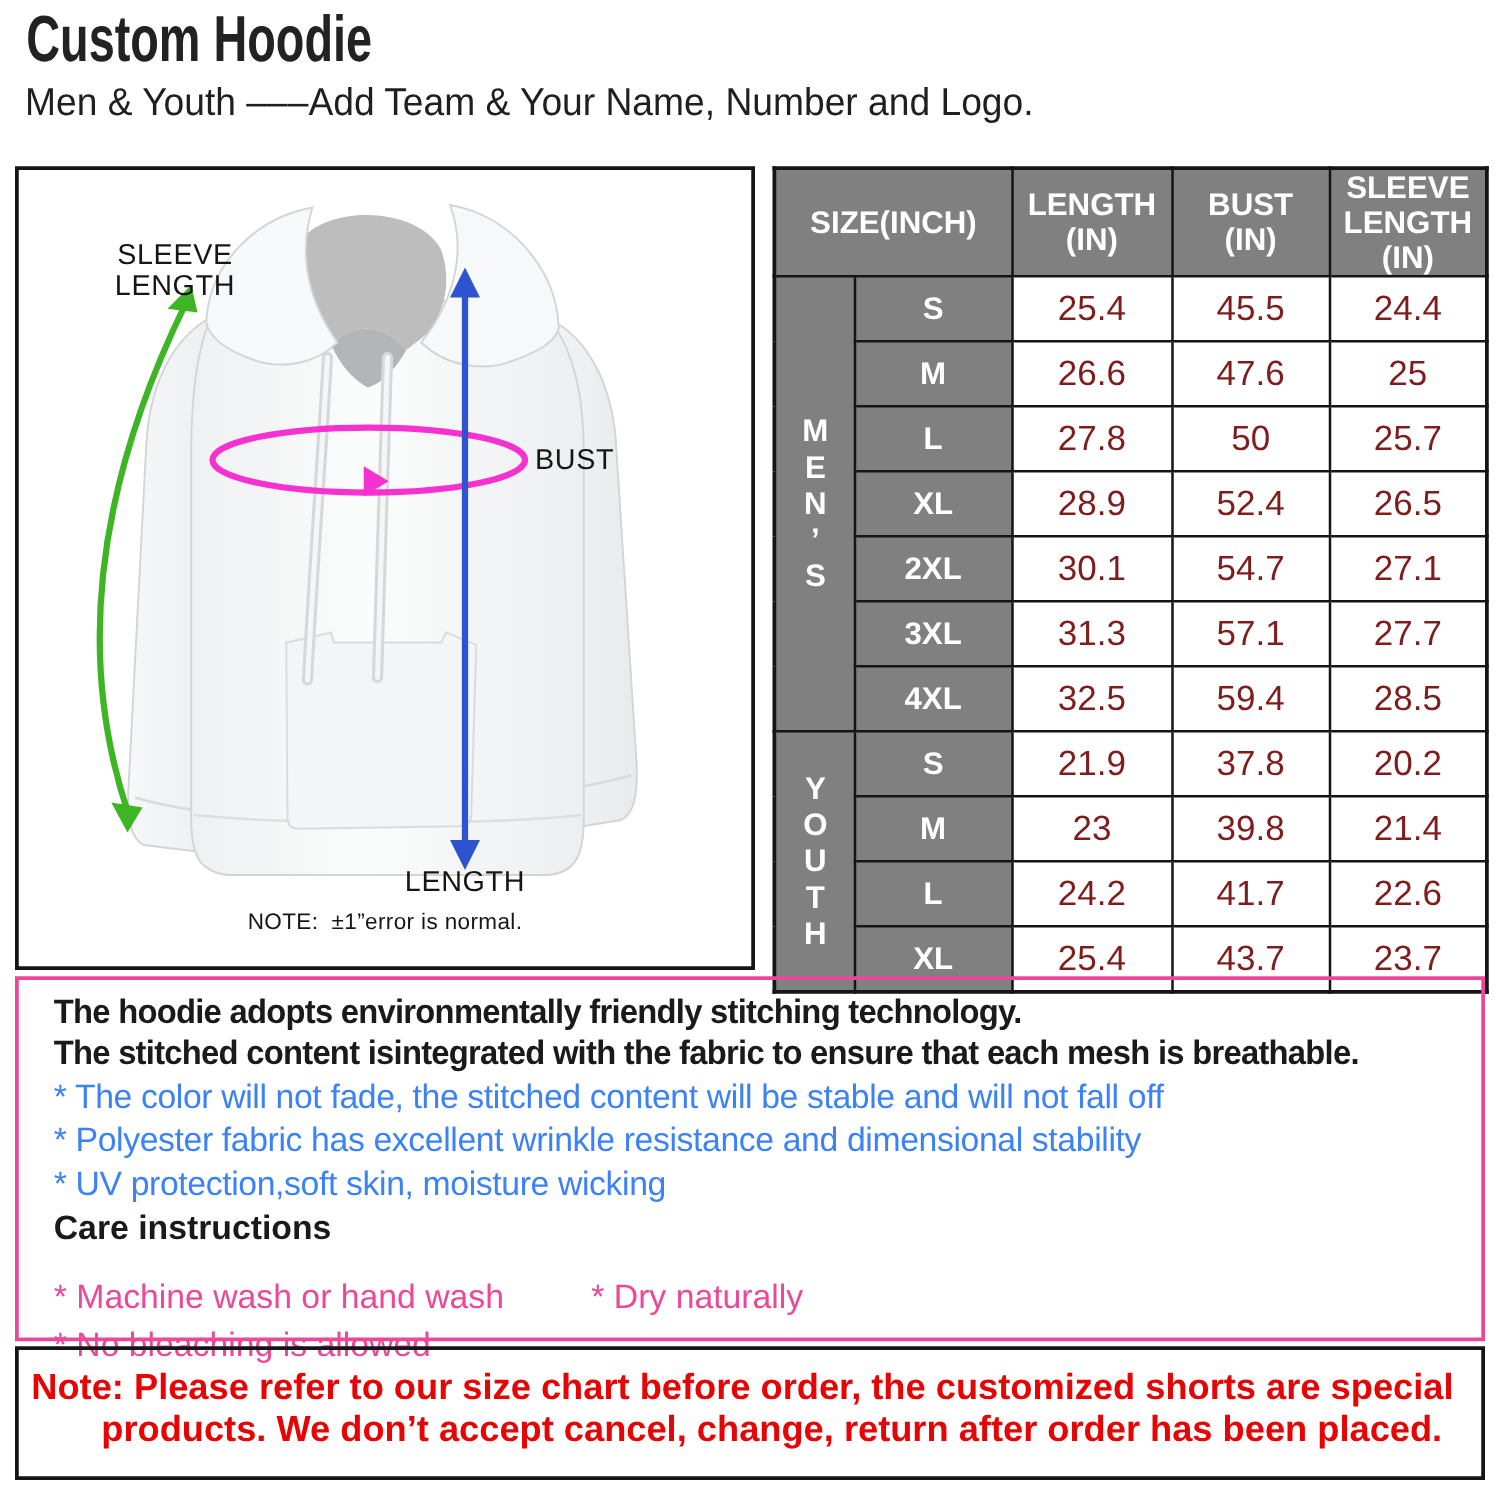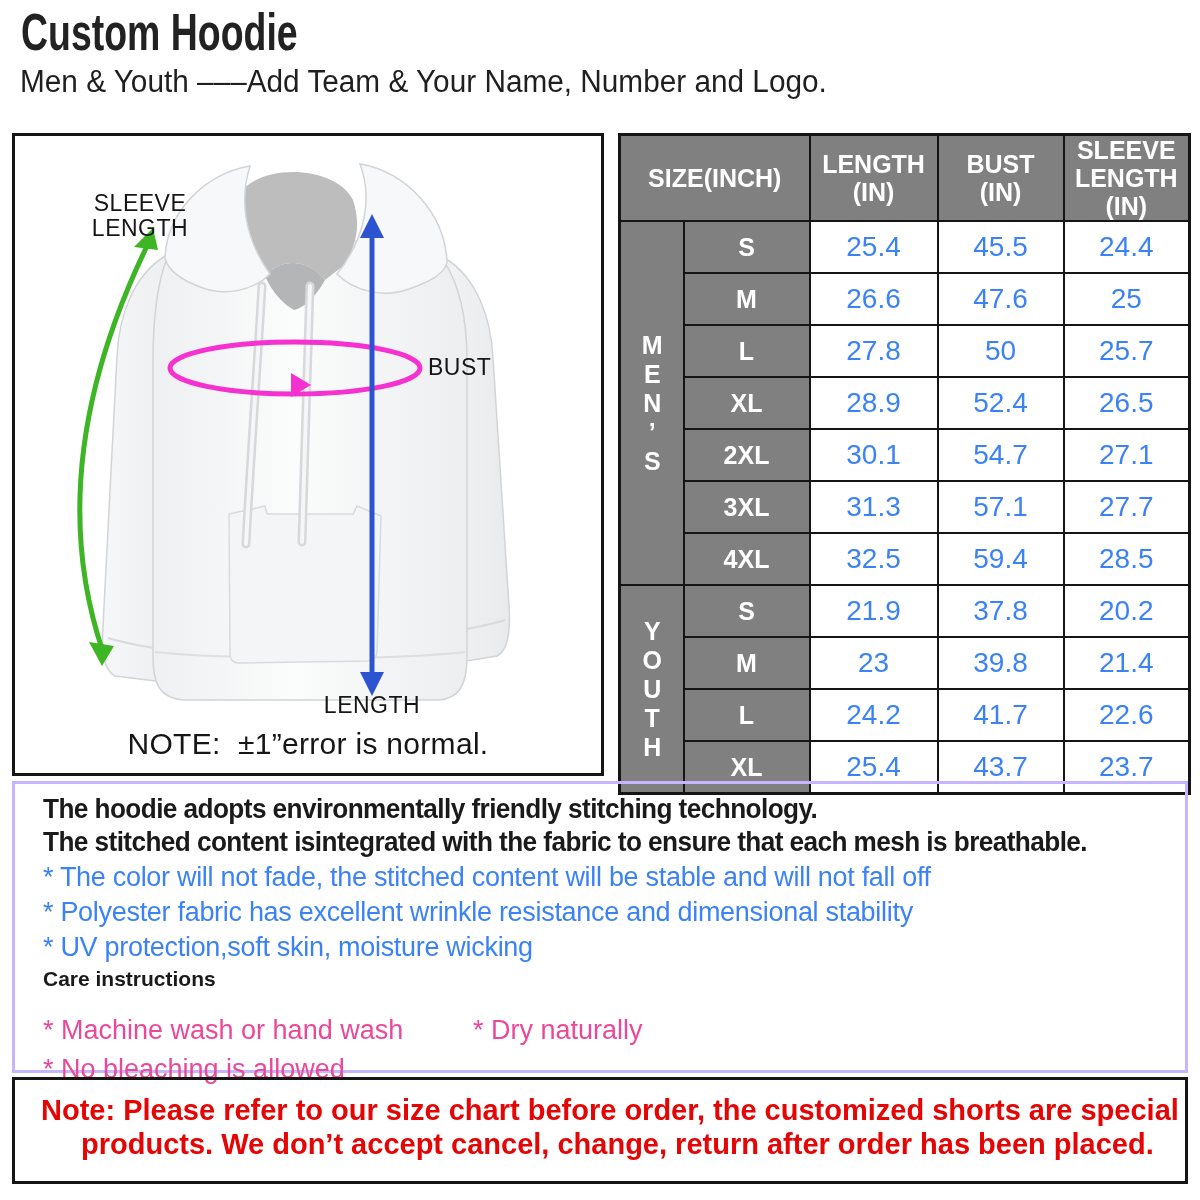--- a/index.html
+++ b/index.html
@@ -14,48 +14,48 @@
 
   
   .figure-box { position:absolute; left:12px; top:133px; width:592px; height:643px;
                 border:3px solid #151515; box-sizing:border-box; }
   .figure-box svg { position:absolute; left:0; top:0; width:586px; height:637px; }
   .fig-label { position:absolute; font-size:23px; color:#161616; text-align:center;
                line-height:1.07; letter-spacing:0.5px; white-space:pre-line; }
   #lbl-sleeve { left:20px; top:55px; width:210px; }
   #lbl-bust   { left:413px; top:219px; width:100px; text-align:left; }
   #lbl-length { left:277px; top:557px; width:160px; }
-  #lbl-note   { left:0; top:592px; width:100%; font-size:30px; white-space:pre-wrap; letter-spacing:0.3px; }
+  #lbl-note   { left:0; top:592px; width:100%; font-size:18px; white-space:pre-wrap; letter-spacing:0.3px; }
 
   
   .table-box { position:absolute; left:618px; top:133px; }
   table.size { border-collapse:collapse; table-layout:fixed; width:570px; border:3px solid #151515; }
   table.size th, table.size td { border:2px solid #151515; text-align:center; vertical-align:middle; padding:0; }
   table.size th { background:#808080; color:#ffffff; font-size:25px; font-weight:700;
                   line-height:1.12; white-space:pre-line; height:80px; }
   td.sz  { background:#808080; color:#ffffff; font-size:25px; font-weight:700; height:50px; }
   td.grp { background:#808080; color:#ffffff; font-size:25px; font-weight:700;
            writing-mode:vertical-lr; text-orientation:upright; letter-spacing:1px; }
-  td.val { background:#ffffff; color:#3b82f6; font-size:28px; }
+  td.val { background:#ffffff; color:#7f1d1d; font-size:28px; }
 
   
   .desc-box { position:absolute; left:12px; top:781px; width:1176px; height:292px;
-              border:3px solid #c4b5fd; box-sizing:border-box; padding:8px 0 0 28px; }
+              border:3px solid #ec4899; box-sizing:border-box; padding:8px 0 0 28px; }
   .desc-bold { font-size:27px; font-weight:700; letter-spacing:-0.6px; margin:2px 0;
                transform:scaleX(0.97); transform-origin:left; white-space:nowrap; }
   .desc-bullet { font-size:27px; color:#3b82f6; letter-spacing:-0.3px; margin:4px 0; white-space:nowrap; }
-  .care-title { font-size:21px; font-weight:700; }
+  .care-title { font-size:27px; font-weight:700; }
   .care-grid { display:grid; grid-template-columns:430px auto; margin-top:24px; row-gap:8px;
                font-size:27px; color:#ec4899; width:950px; }
 
   
   .warn-box { position:absolute; left:12px; top:1077px; width:1176px; height:107px;
               border:3px solid #151515; box-sizing:border-box; padding-top:14px; color:#e60505; }
   .warn-line { font-size:29px; font-weight:700; line-height:1.16; white-space:nowrap; }
-  .warn-l1 { margin-left:26px; }
+  .warn-l1 { margin-left:10px; }
   .warn-l2 { margin-left:66px; }
 </style>
 </head>
 <body>
 
 <div class="page">
 
   <div class="title">Custom Hoodie</div>
   <div class="subtitle">Men &amp; Youth –––Add Team &amp; Your Name, Number and Logo.</div>
 

